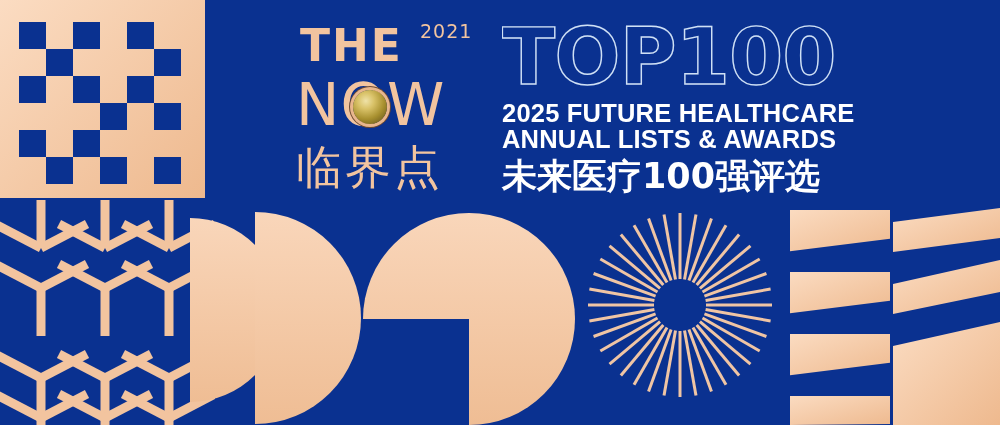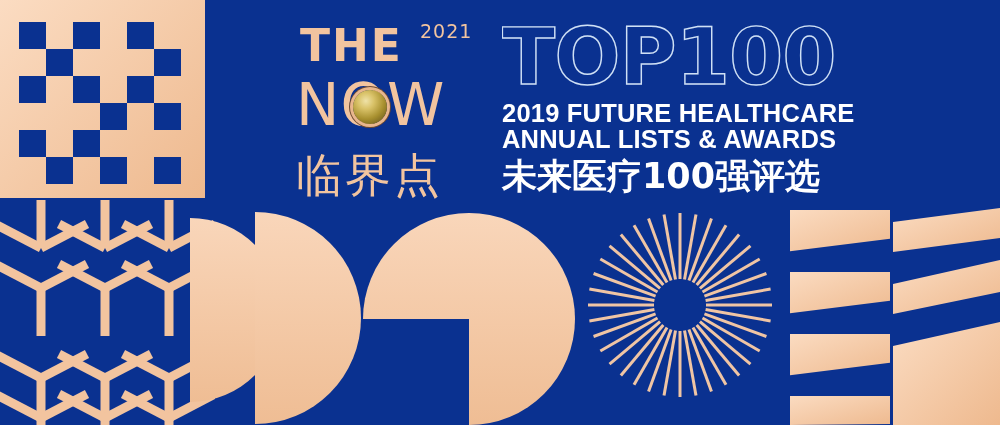--- a/index.html
+++ b/index.html
@@ -38,21 +38,21 @@
     font-family:"DejaVu Sans",sans-serif;
   }
   #gold-orb{
     position:absolute;left:57px;top:14px;width:34px;height:34px;
     border-radius:50%;
     background:
       radial-gradient(circle at 38% 32%, #efe2a8 0%, #d9c268 26%, #a8902f 58%, #7d6a22 80%, #5f5019 100%);
     box-shadow:0 0 0 3px #e8b68d, 0 0 0 4px #6d4a33;
   }
   #logo-cn{
-    margin-top:12px;
+    margin-top:4px;
     font-size:46px;line-height:50px;letter-spacing:3px;
     color:#f2c49f;font-weight:400;
     font-family:"DejaVu Sans",sans-serif;
     white-space:nowrap;
   }
 
   
   #right-block{position:absolute;left:502px;top:18px;width:340px;}
   #top100{
     display:block;width:335px;height:80px;
@@ -268,18 +268,18 @@
       <div id="logo-now">NOW</div>
       <div id="gold-orb"></div>
     </div>
     <div id="logo-cn">临界点</div>
   </div>
 
   <div id="right-block">
     <svg id="top100" viewBox="0 0 335 80">
       <text x="0" y="66">TOP100</text>
     </svg>
-    <div class="eng-line" id="eng1">2019 FUTURE HEALTHCARE</div>
+    <div class="eng-line" id="eng1">2025 FUTURE HEALTHCARE</div>
     <div class="eng-line" id="eng2">ANNUAL LISTS &amp; AWARDS</div>
     <div id="cn-line">未来医疗100强评选</div>
   </div>
 
 </div>
 
 </body></html>

